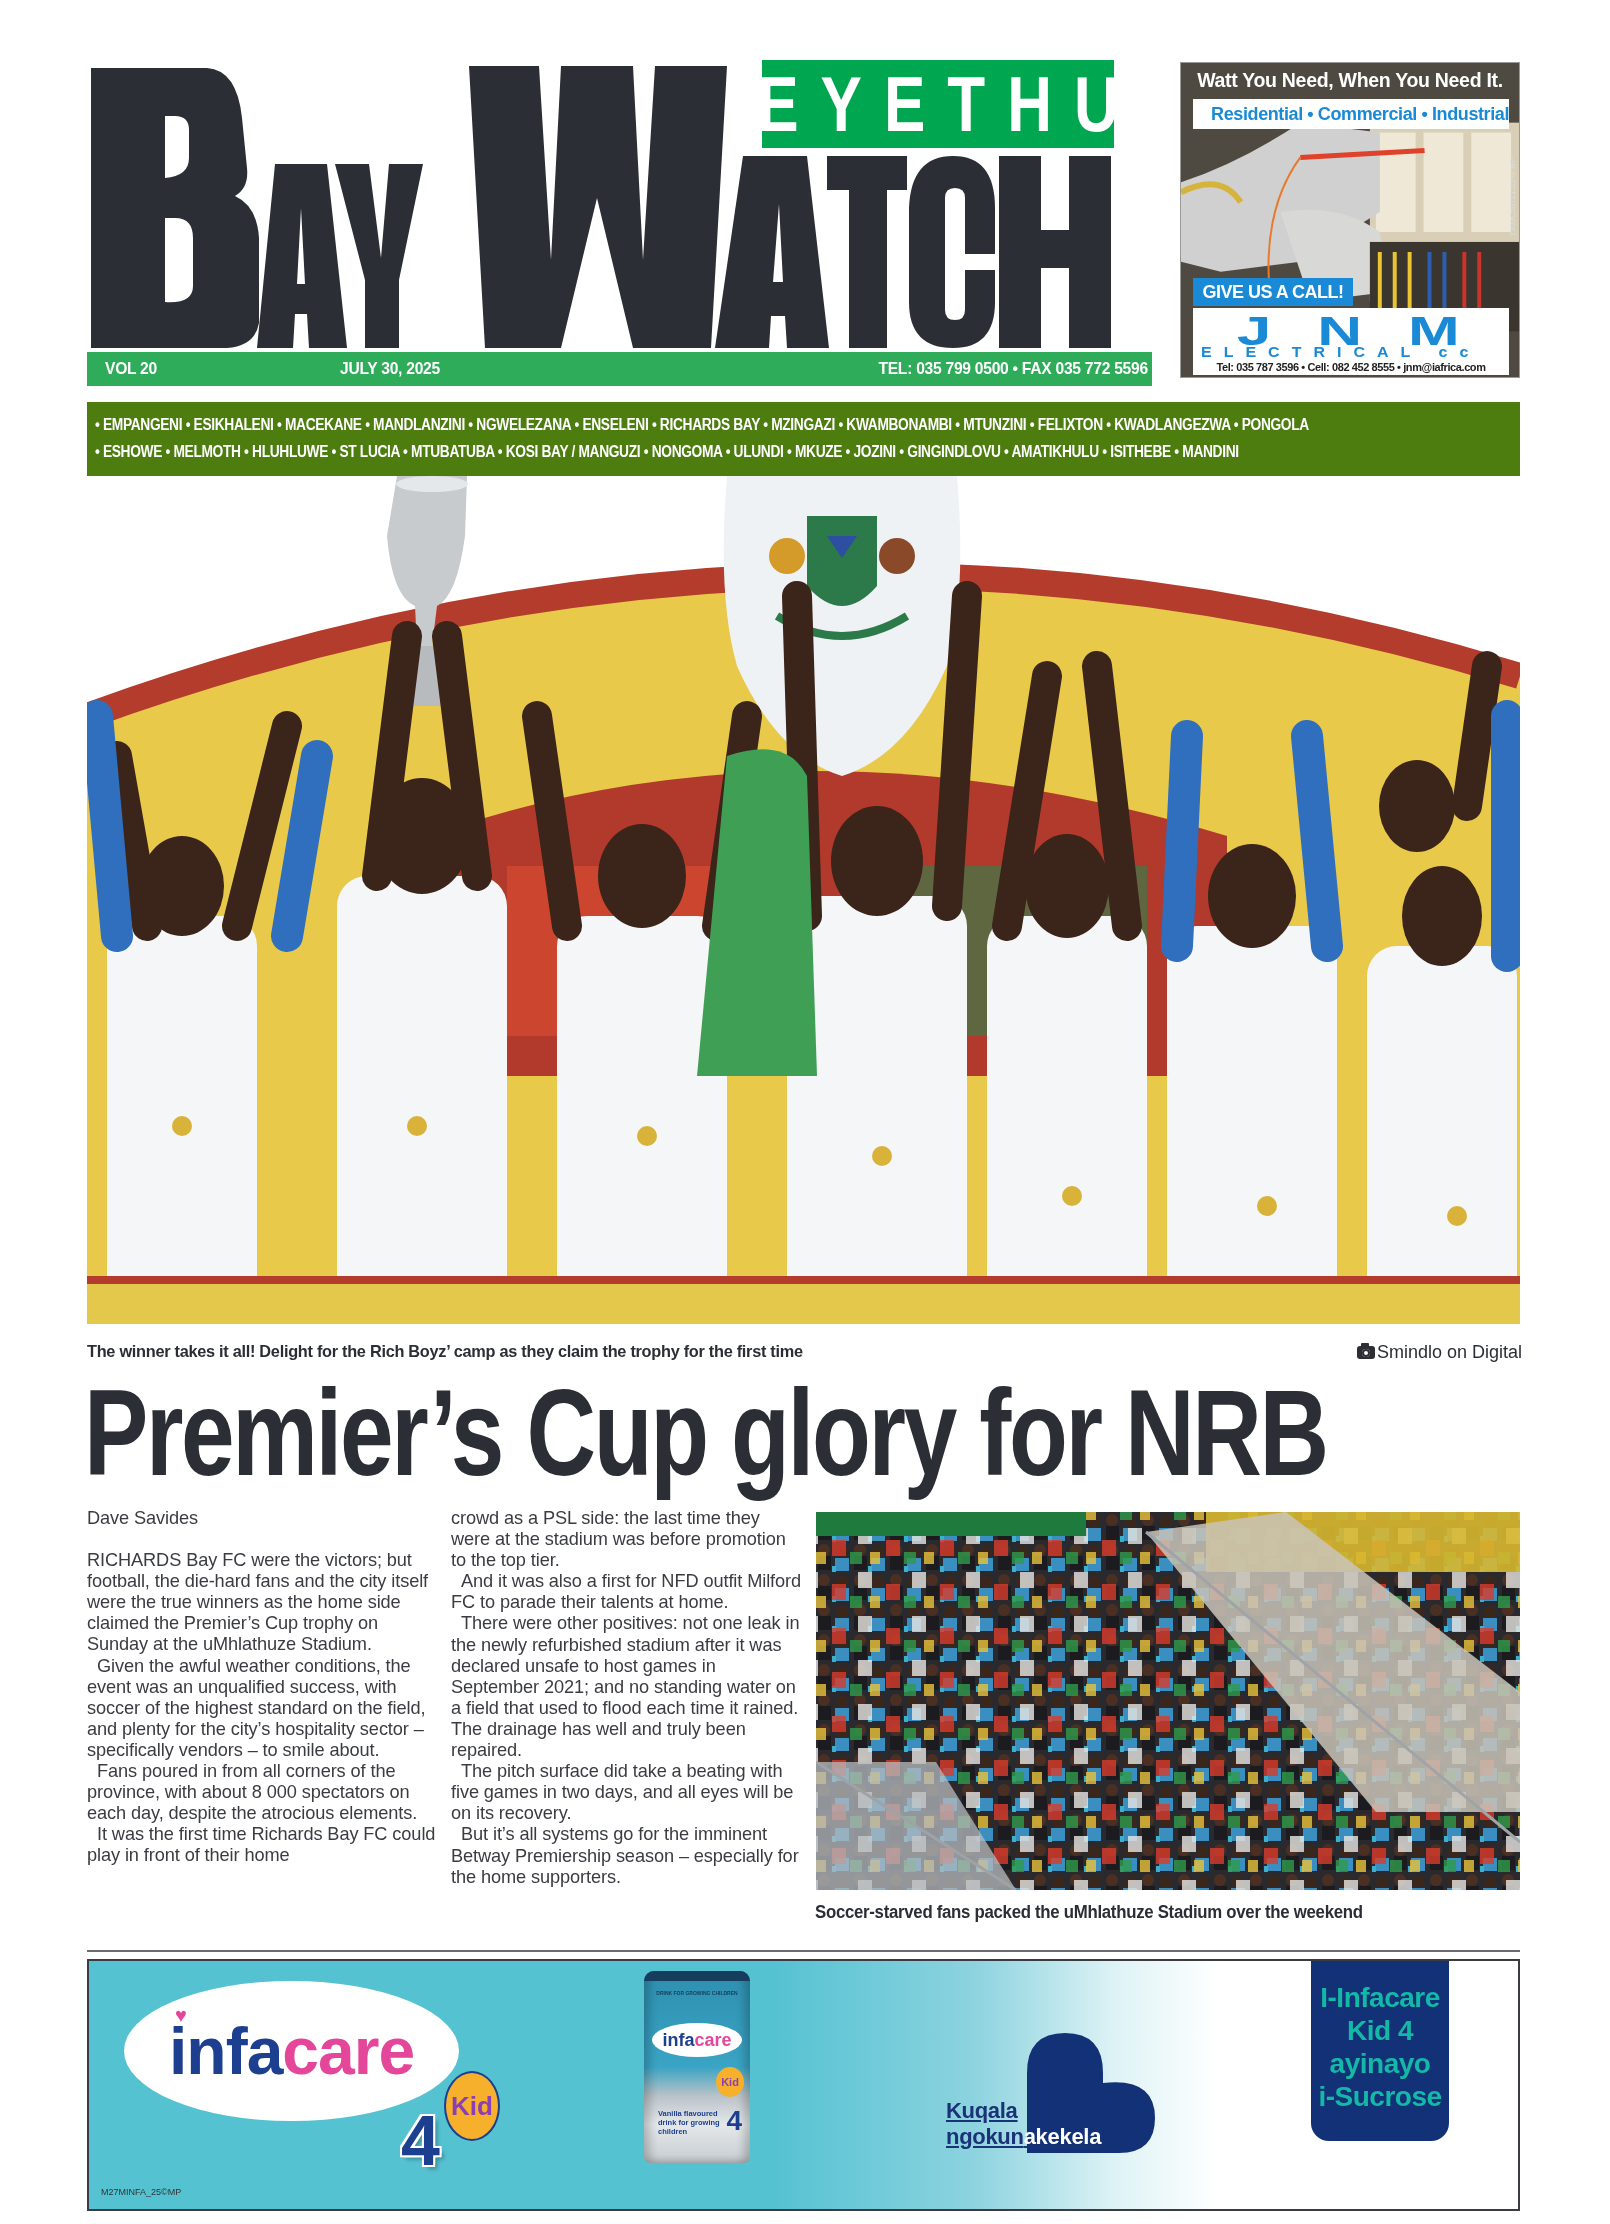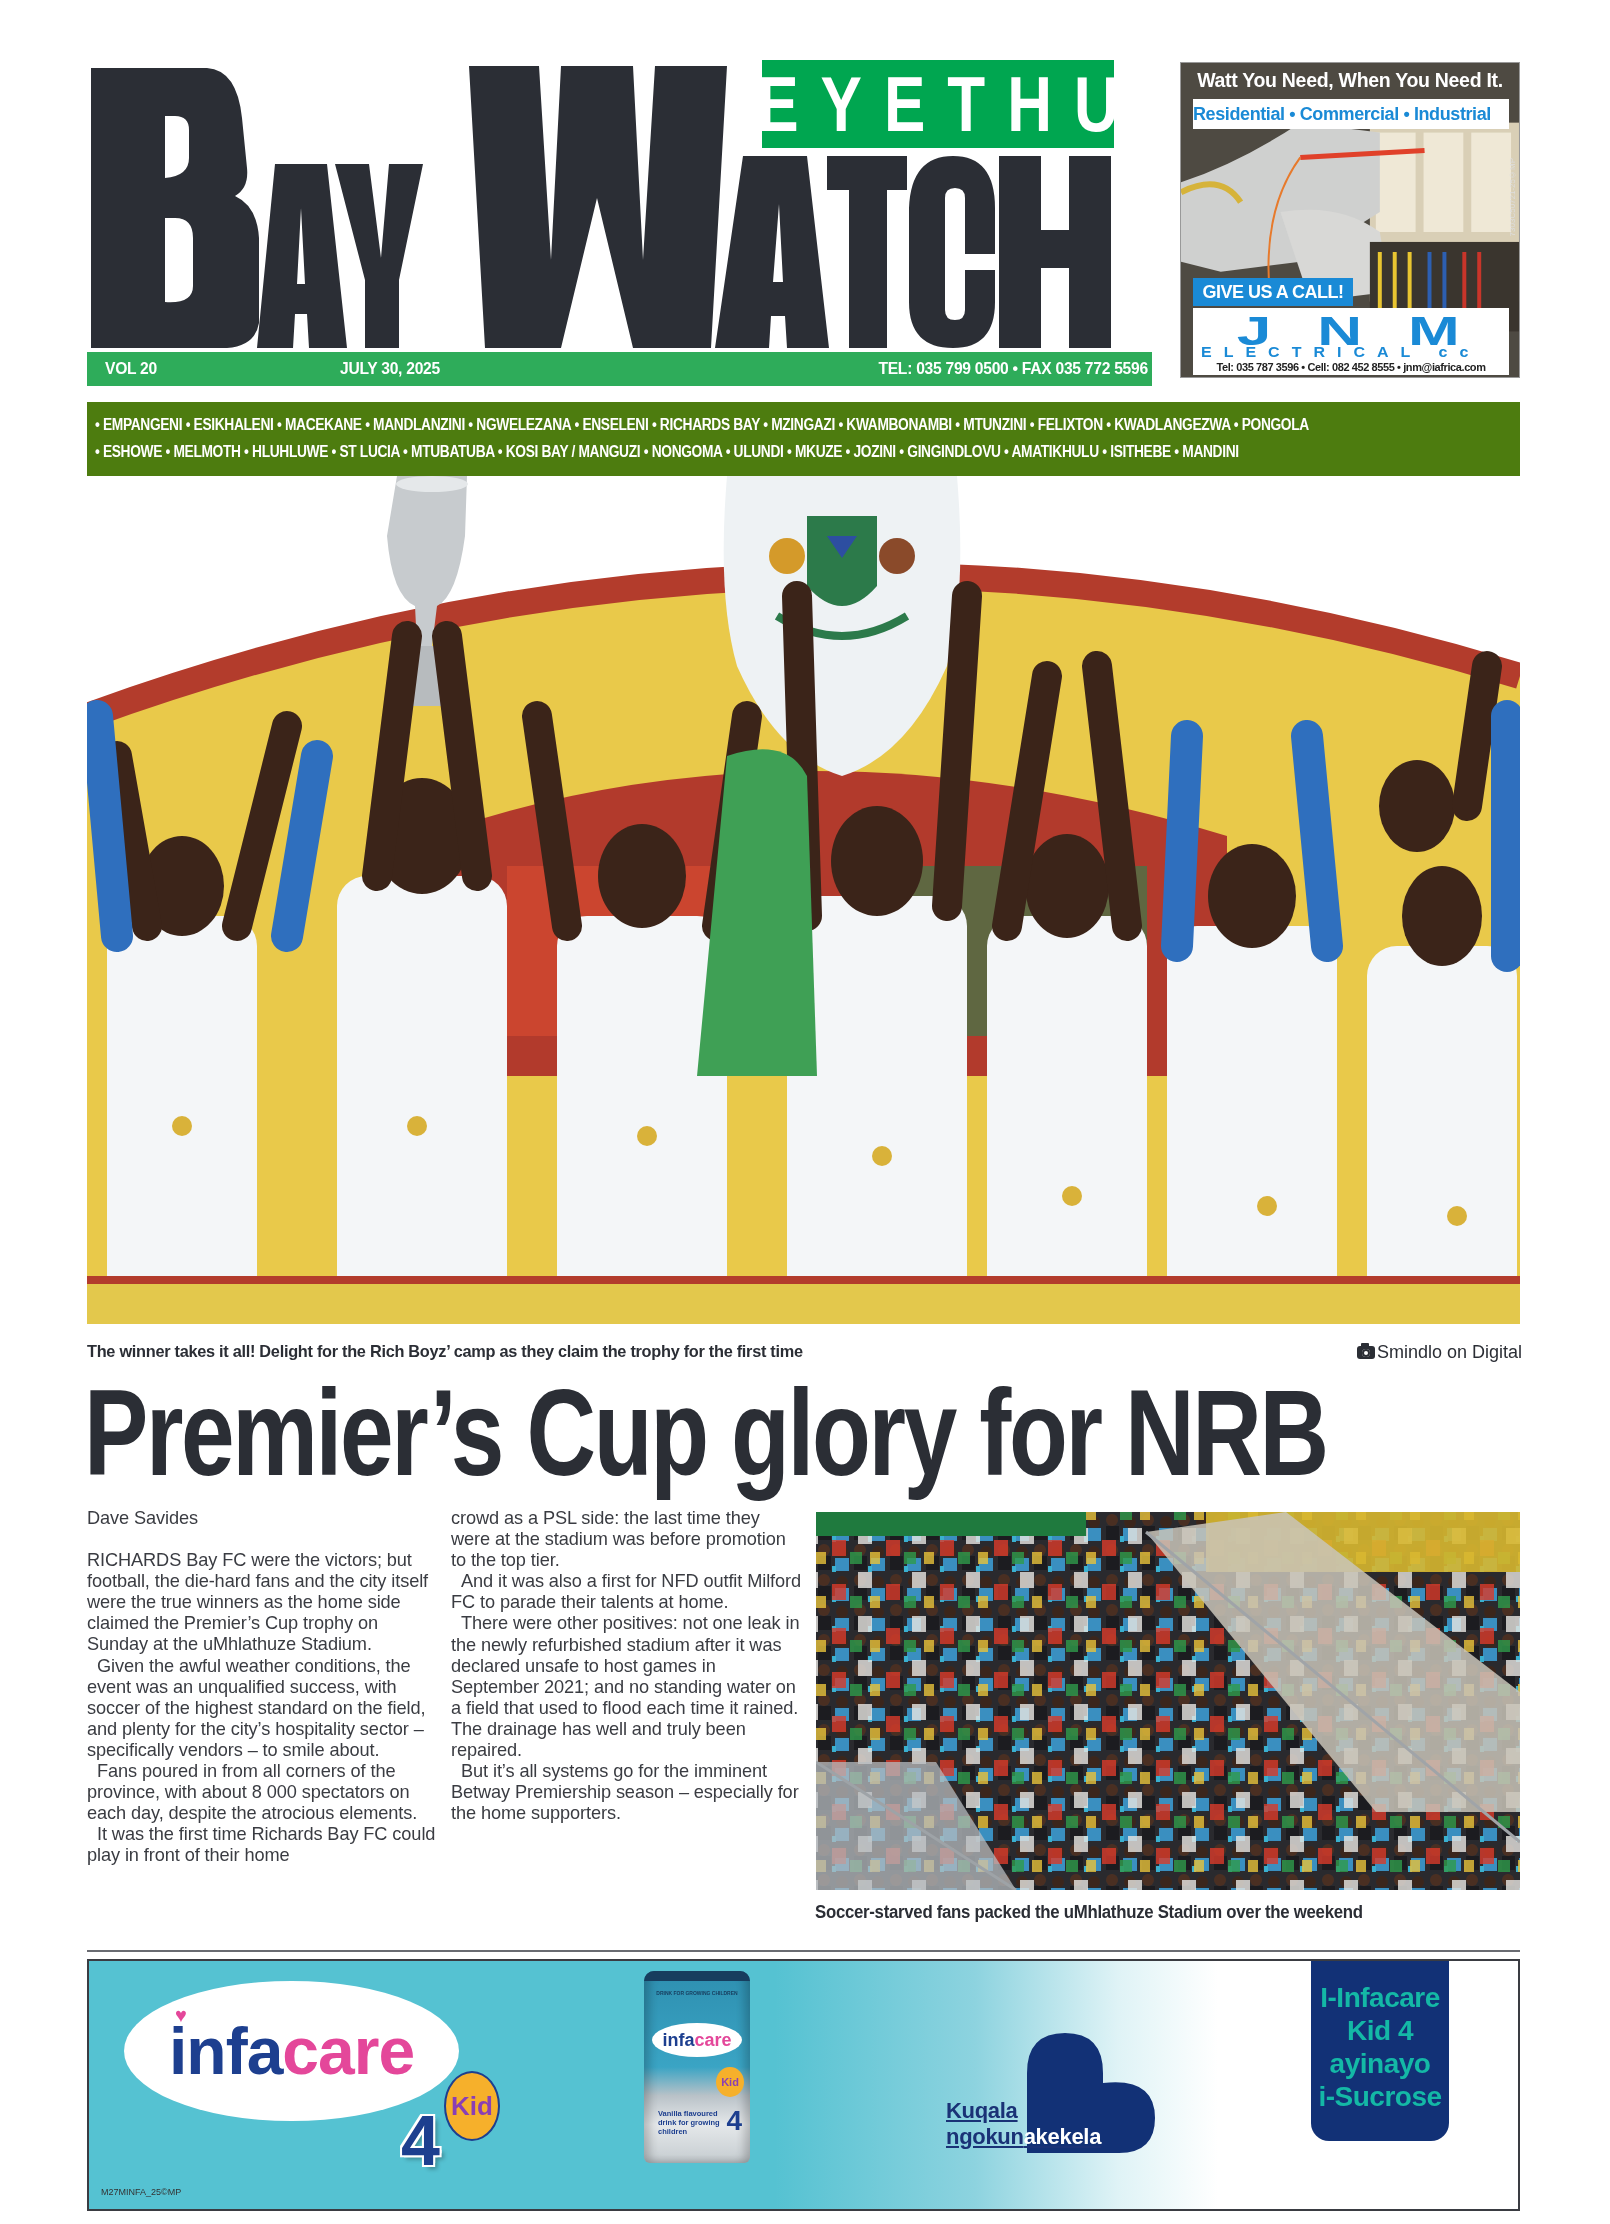--- a/index.html
+++ b/index.html
@@ -16,21 +16,21 @@
   .info-bar span { position: absolute; letter-spacing: -0.3px; transform: scaleX(0.92); transform-origin: left center; }
   .info-vol { left: 18px; }
   .info-date { left: 253px; }
   .info-tel { right: 4px; transform-origin: right center !important; }
 
   
   .jnm-ad { position: absolute; left: 1180px; top: 62px; width: 340px; height: 316px; border: 1px solid #999; overflow: hidden;
     background: linear-gradient(135deg, #3b3a36 0%, #6b6658 30%, #a89f88 55%, #c8bfa8 70%, #5a564c 100%); }
   .jnm-photo { position: absolute; inset: 0; }
   .jnm-headline { position: absolute; left: 0; top: 6px; width: 100%; text-align: center; color: #ffffff; font-weight: bold; font-size: 19.5px; letter-spacing: -0.3px; }
-  .jnm-sectors { position: absolute; left: 12px; top: 36px; width: 316px; height: 30px; background: #ffffff; color: #1a8ad6; font-weight: bold; font-size: 18px; text-align: left; line-height: 30px; letter-spacing: -0.4px; }
+  .jnm-sectors { position: absolute; left: 12px; top: 36px; width: 316px; height: 30px; background: #ffffff; color: #1a8ad6; font-weight: bold; font-size: 18px; text-align: right; line-height: 30px; letter-spacing: -0.4px; }
   .jnm-call { position: absolute; left: 12px; top: 215px; width: 160px; height: 28px; background: #1a8ad6; color: #ffffff; font-weight: bold; font-size: 18px; line-height: 28px; text-align: center; letter-spacing: -0.5px; }
   .jnm-logo { position: absolute; left: 12px; top: 245px; width: 316px; height: 56px; background: #ffffff; }
   .jnm-big { position: absolute; left: 0; top: -4px; width: 100%; text-align: center; color: #1a8ad6; font-weight: bold; font-size: 46px; letter-spacing: 34px; padding-left: 30px; transform: scaleX(1.35) scaleY(0.9); transform-origin: center; }
   .jnm-elec { position: absolute; left: 8px; bottom: 2px; color: #1a8ad6; font-weight: bold; font-size: 16px; letter-spacing: 12px; transform: scaleY(0.9); }
   .jnm-contact { position: absolute; left: 12px; top: 296px; width: 316px; height: 16px; background: #ffffff; color: #222; font-size: 11px; font-weight: bold; text-align: center; line-height: 16px; letter-spacing: -0.4px; }
   .jnm-code { position: absolute; right: 2px; top: 95px; color: #ddd; font-size: 8px; writing-mode: vertical-rl; transform: rotate(180deg); }
 
   
   .regions-bar { position: absolute; left: 87px; top: 402px; width: 1433px; height: 74px; background: #4d7c0f; color: #ffffff; font-weight: bold; font-size: 16px; padding: 9px 8px; line-height: 27px; letter-spacing: -0.4px; }
   .regions-line { white-space: nowrap; transform: scaleX(0.86); transform-origin: left center; }
@@ -247,20 +247,21 @@
   <p class="para">RICHARDS Bay FC were the victors; but football, the die-hard fans and the city itself were the true winners as the home side claimed the Premier’s Cup trophy on Sunday at the uMhlathuze Stadium.</p>
   <p class="para indent">Given the awful weather conditions, the event was an unqualified success, with soccer of the highest standard on the field, and plenty for the city’s hospitality sector – specifically vendors – to smile about.</p>
   <p class="para indent">Fans poured in from all corners of the province, with about 8 000 spectators on each day, despite the atrocious elements.</p>
   <p class="para indent">It was the first time Richards Bay FC could play in front of their home</p>
 </article>
 
 <article class="article-col col2">
   <p class="para">crowd as a PSL side: the last time they were at the stadium was before promotion to the top tier.</p>
   <p class="para indent">And it was also a first for NFD outfit Milford FC to parade their talents at home.</p>
   <p class="para indent">There were other positives: not one leak in the newly refurbished stadium after it was declared unsafe to host games in September 2021; and no standing water on a field that used to flood each time it rained. The drainage has well and truly been repaired.</p>
+  <p class="para indent">The pitch surface did take a beating with five games in two days, and all eyes will be on its recovery.</p>
   <p class="para indent">But it’s all systems go for the imminent Betway Premiership season – especially for the home supporters.</p>
 </article>
 
 <figure class="fans-photo">
   <svg viewBox="0 0 704 378" preserveAspectRatio="none">
     <defs>
       <pattern id="crowd" x="0" y="0" width="36" height="30" patternUnits="userSpaceOnUse">
         <rect width="36" height="30" fill="#2a2a2e"></rect>
         <circle cx="8" cy="8" r="6" fill="#4a2f22"></circle>
         <rect x="2" y="14" width="13" height="14" fill="#1c1c20"></rect>

